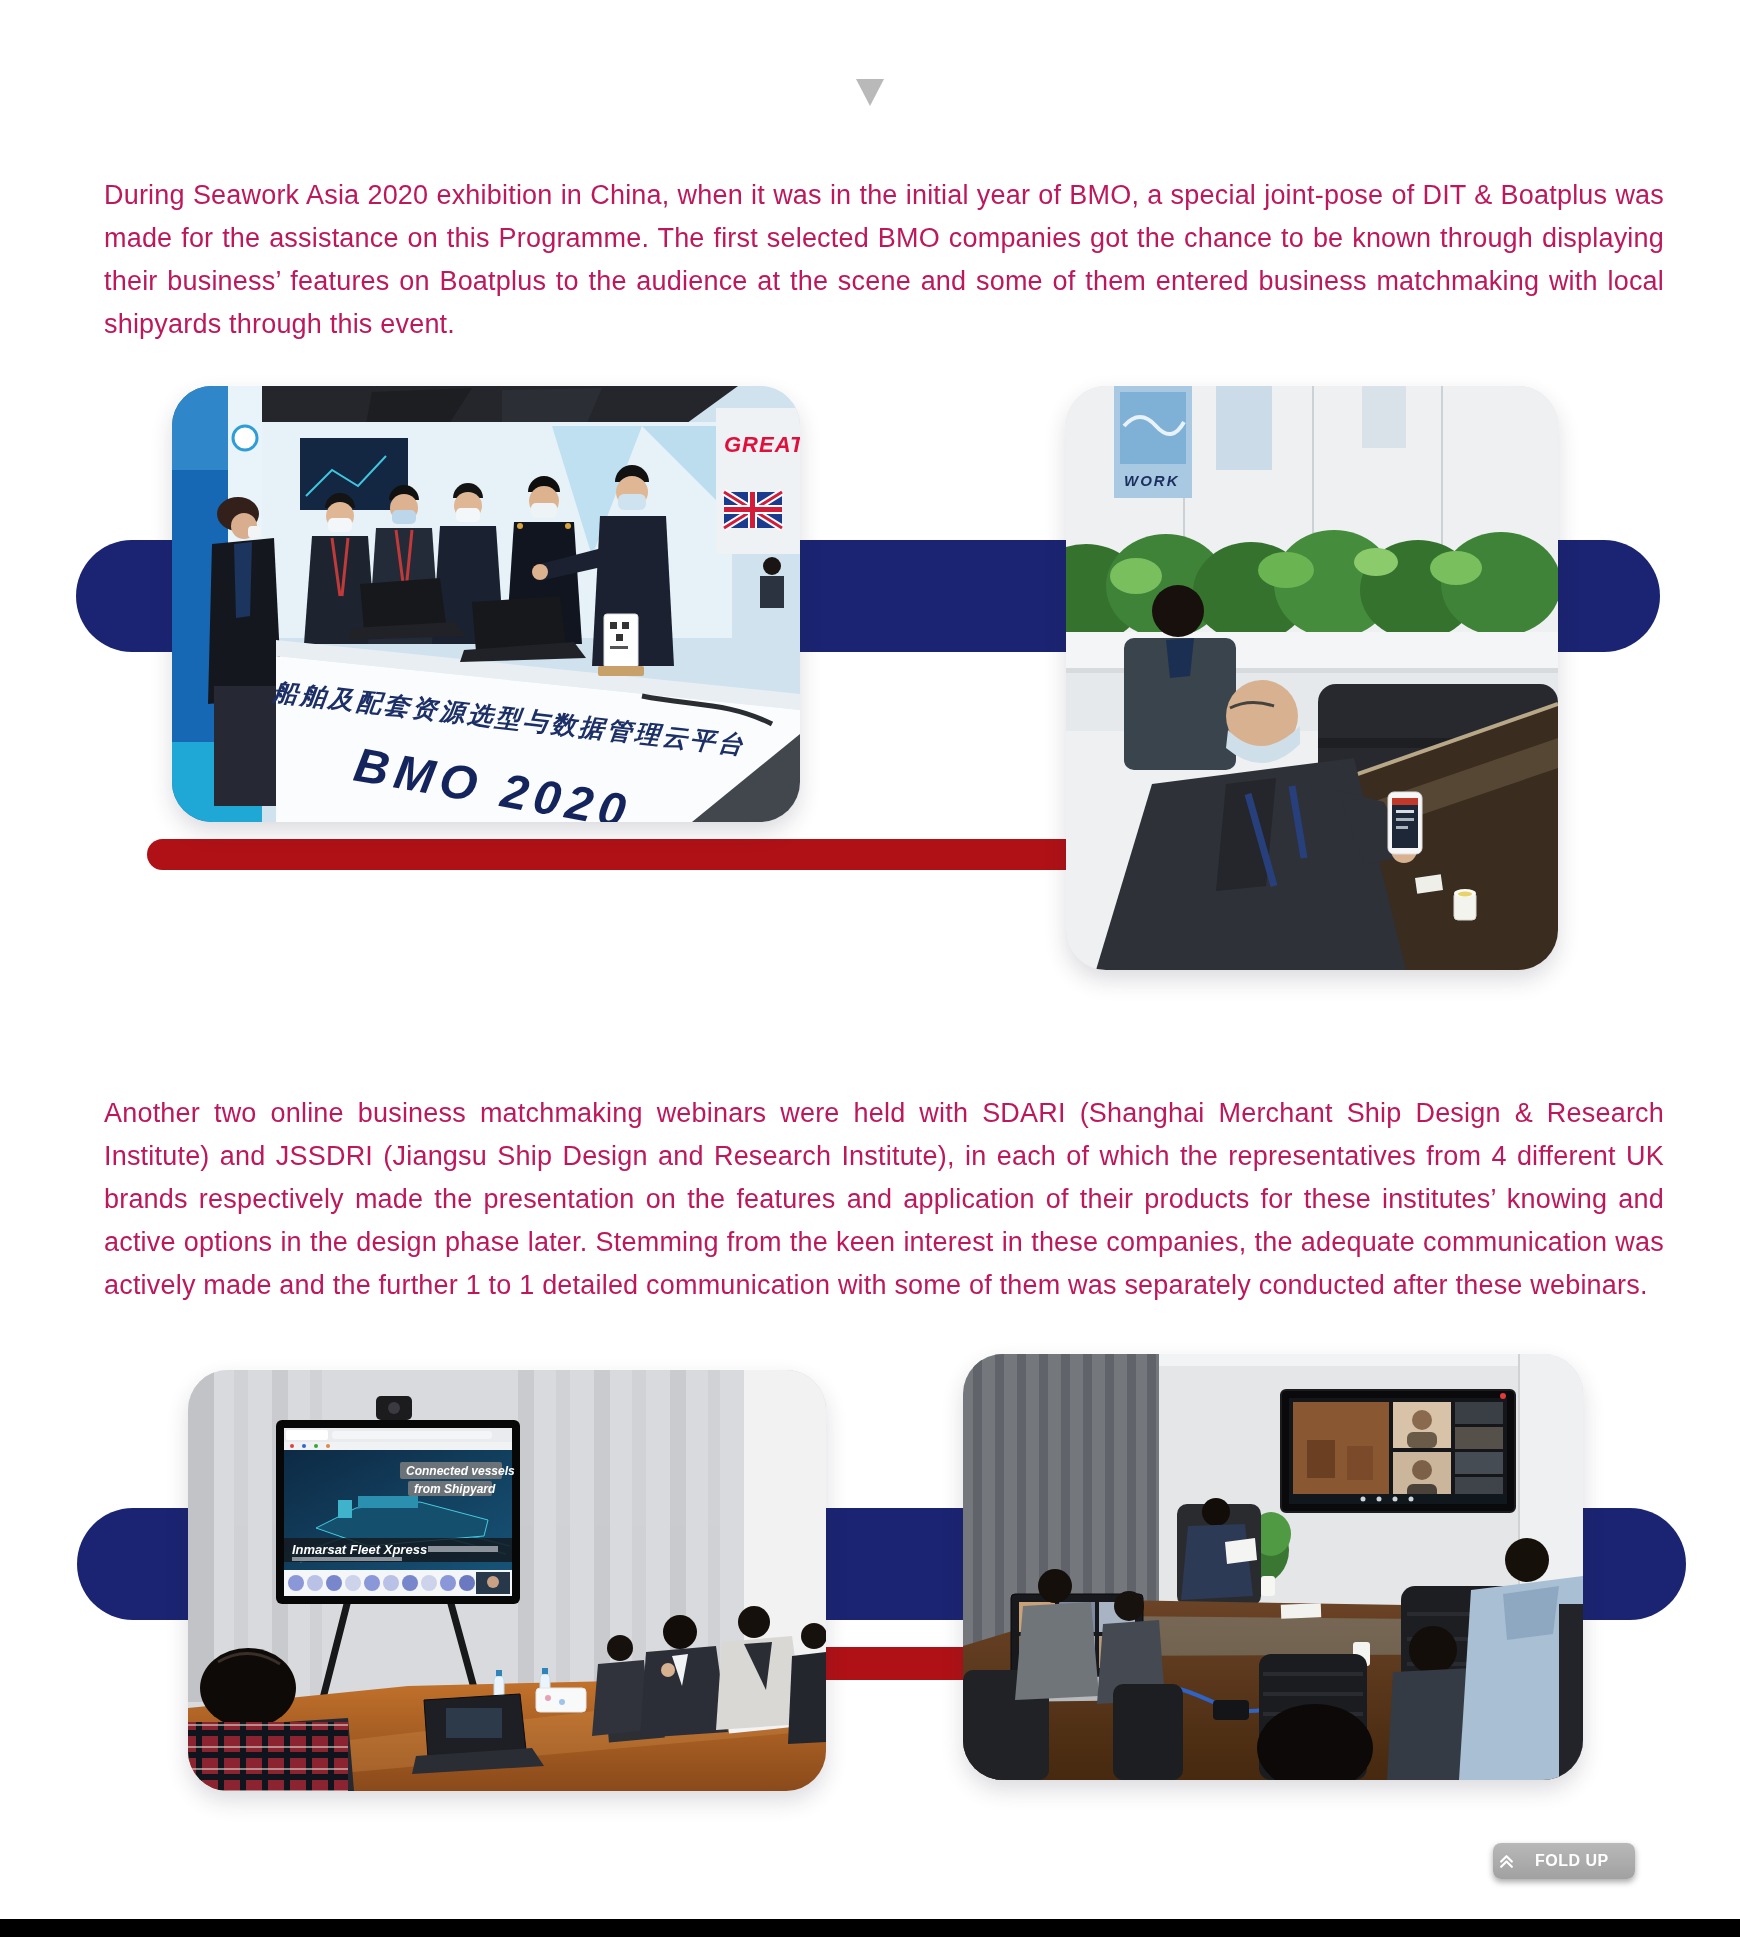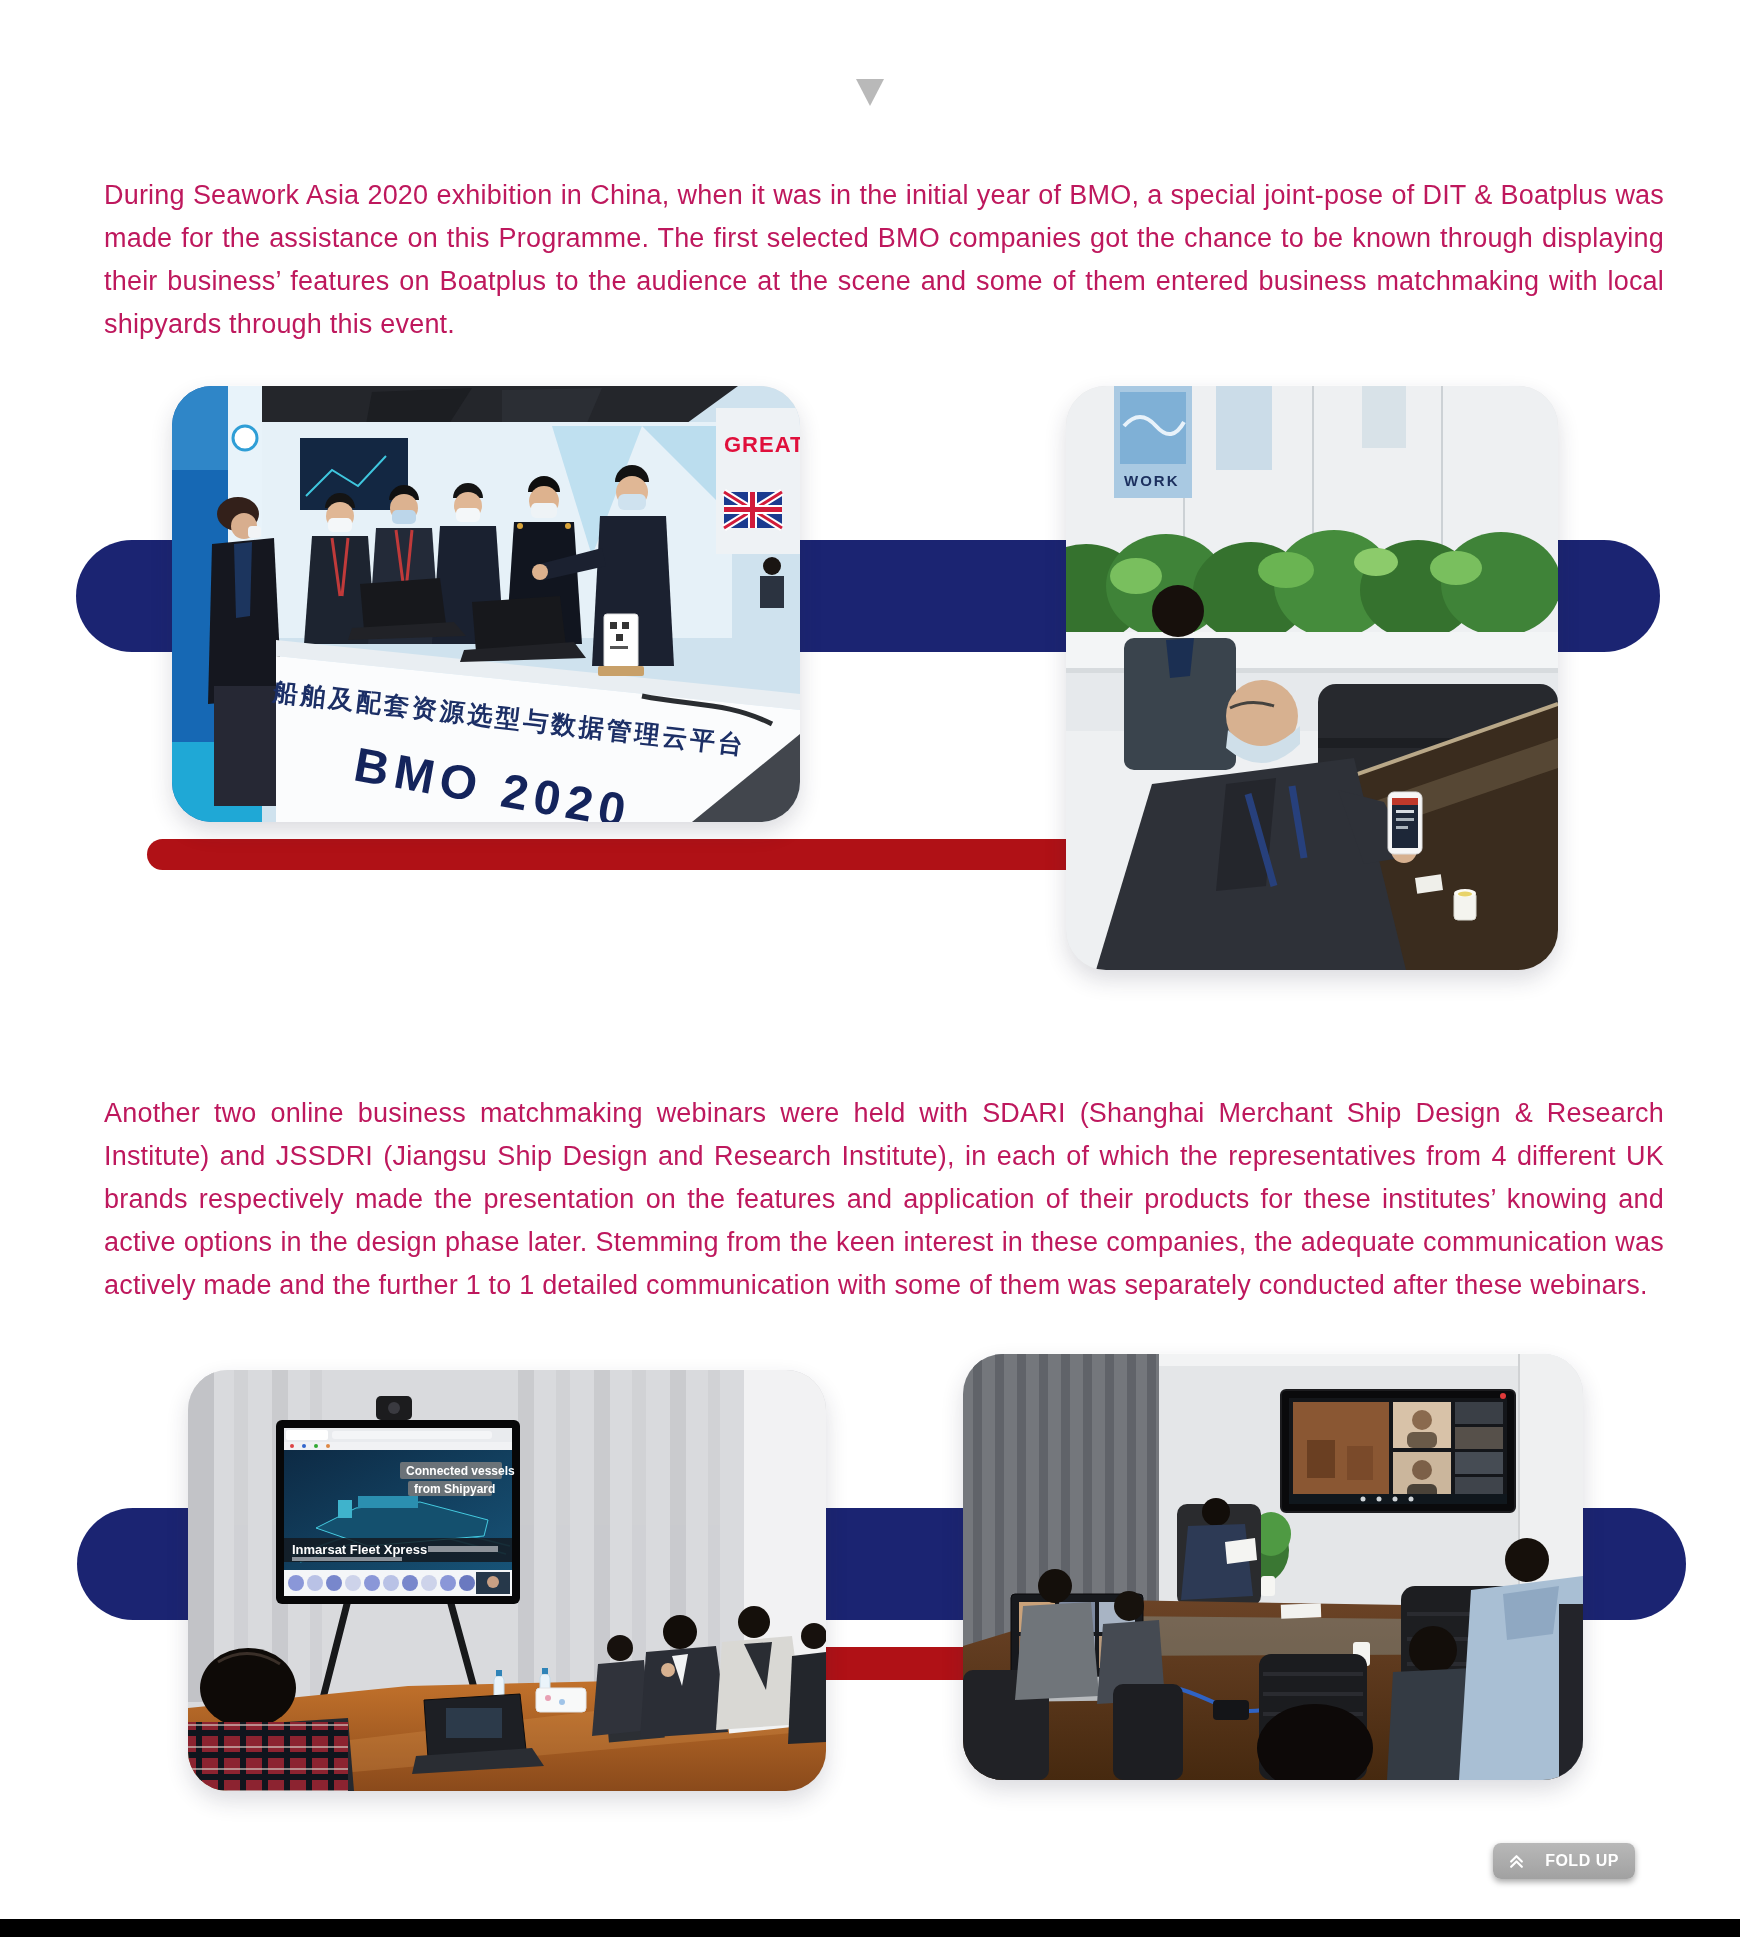--- a/index.html
+++ b/index.html
@@ -17,31 +17,31 @@
   
   .bar{position:absolute;z-index:1;}
   .navy{background:#1b2472;border-radius:999px;height:112px;}
   #navy1{left:76px;top:540px;width:1584px;}
   #navy2{left:77px;top:1508px;width:1609px;}
   .red{background:#b01116;}
   #red1{left:147px;top:839px;width:1000px;height:31px;border-radius:16px;}
   #red2{left:660px;top:1647px;width:550px;height:33px;border-radius:17px;}
   
   .photo{position:absolute;border-radius:40px;overflow:hidden;z-index:2;background:#e5e5e5;
-         box-shadow:0 10px 22px rgba(40,40,60,.16);}
+         box-shadow:0 10px 22px rgba(40,40,60,.16);font-style:italic;}
   .photo svg{display:block;width:100%;height:100%;}
   #photo1{left:172px;top:386px;width:628px;height:436px;}
   #photo2{left:1062px;top:382px;width:492px;height:584px;}
   #photo3{left:172px;top:1354px;width:638px;height:421px;}
   #photo4{left:963px;top:1354px;width:620px;height:426px;}
   
   .foldup{position:absolute;left:1493px;top:1843px;width:142px;height:36px;z-index:3;
           background:linear-gradient(#b8b8b8,#a1a1a1);border:none;border-radius:8px;
           color:#ffffff;font-weight:bold;font-size:16px;letter-spacing:.5px;
-          display:flex;align-items:center;justify-content:center;gap:21px;
+          display:flex;align-items:center;gap:21px;
           box-shadow:0 3px 6px rgba(0,0,0,.35);cursor:pointer;
           font-family:"Liberation Sans", sans-serif;}
   
   .footer{position:absolute;left:0;top:1919px;width:1740px;height:18px;background:#000000;z-index:3;}
 </style>
 </head>
 <body>
 
 <div class="page">
 

